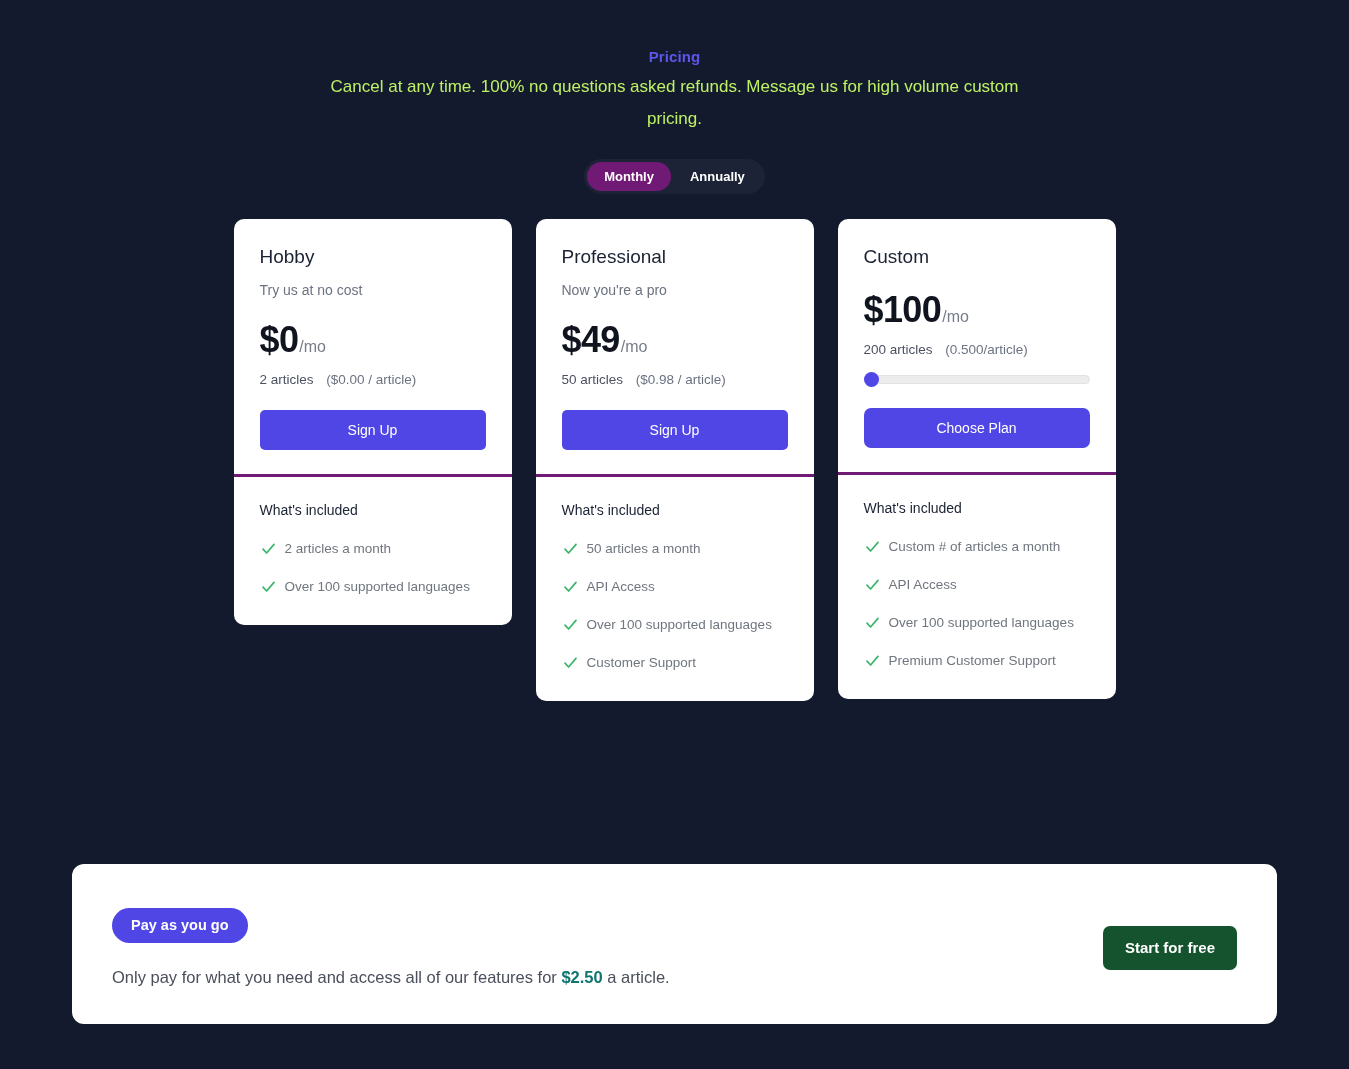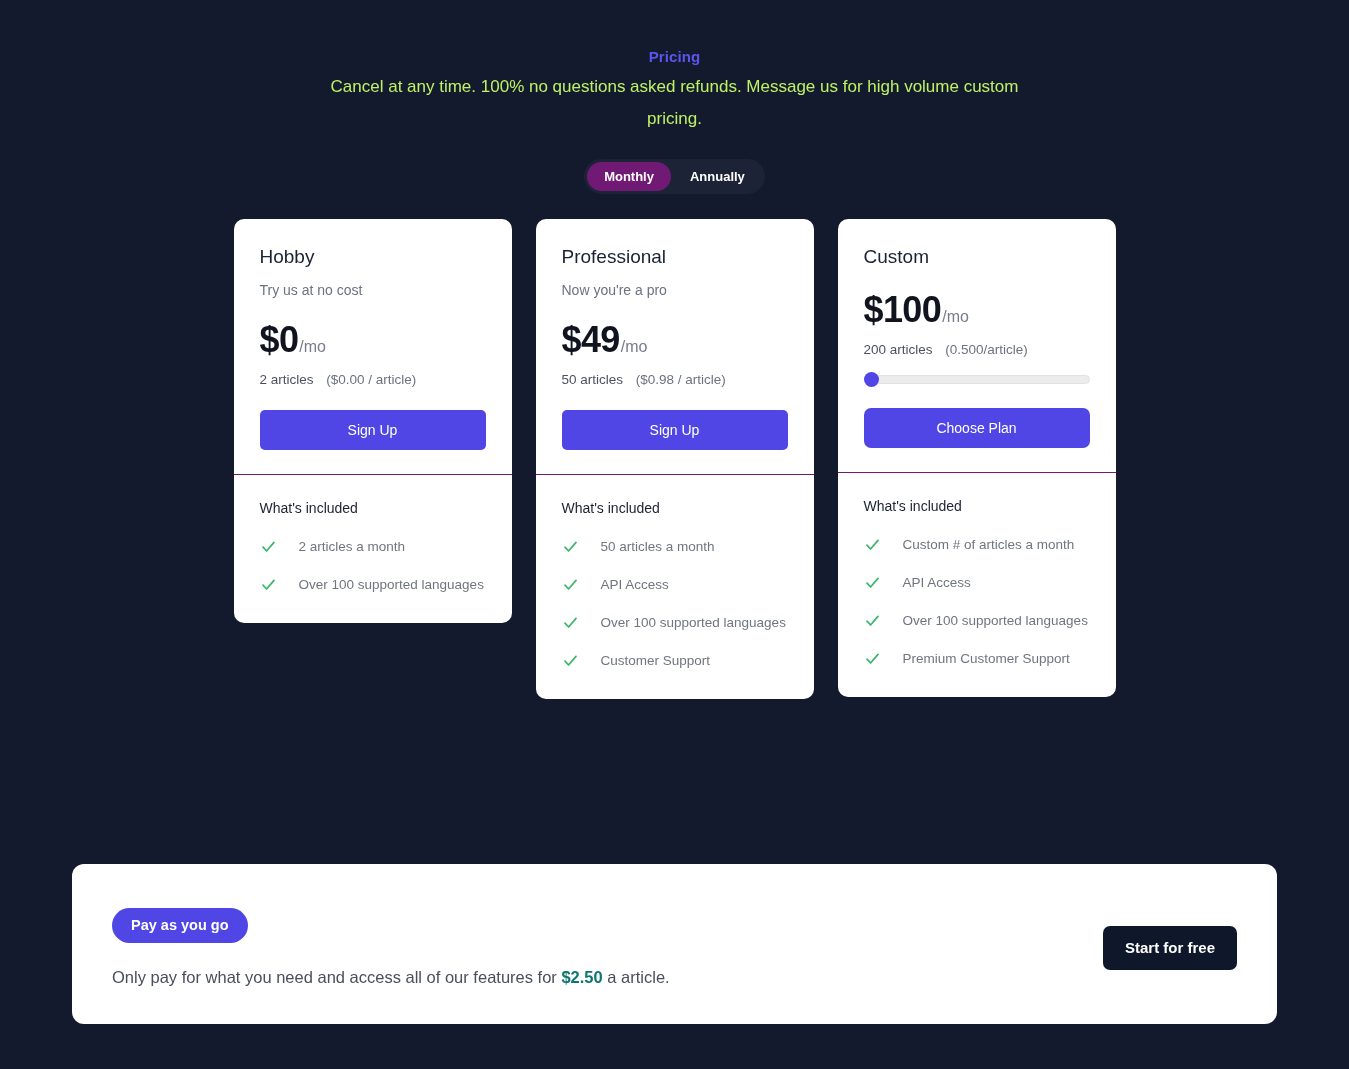--- a/index.html
+++ b/index.html
@@ -148,33 +148,33 @@
     text-align: center;
     border: none;
     border-radius: 5px;
     cursor: pointer;
     font-family: inherit;
     line-height: 18px;
   }
   .cta.rounded { border-radius: 7px; }
 
   .card-body {
-    border-top: 1px solid #701a75;
+    border-top: 3px solid #701a75;
     padding: 24px 26px 30px 26px;
   }
   .included-title {
     font-size: 14px;
     color: #1b2233;
     line-height: 18px;
   }
   .feature {
     display: flex;
     align-items: center;
     margin-top: 21px;
-    gap: 22px;
+    gap: 8px;
   }
   .check { flex: 0 0 17px; height: 17px; }
   .check svg { display: block; }
   .feature-label {
     font-size: 13.5px;
     color: #70767f;
     line-height: 17px;
   }
 
   
@@ -202,21 +202,21 @@
     margin-top: 23px;
     font-size: 16.5px;
     color: #4a4f5c;
     line-height: 22px;
   }
   .banner-text b { color: #0f766e; }
   .banner-cta {
     position: absolute;
     right: 40px;
     top: 62px;
-    background: #0f172a;
+    background: #14532d;
     color: #ffffff;
     font-size: 15px;
     font-weight: bold;
     padding: 13px 22px;
     border: none;
     border-radius: 7px;
     cursor: pointer;
     font-family: inherit;
     line-height: 18px;
   }

